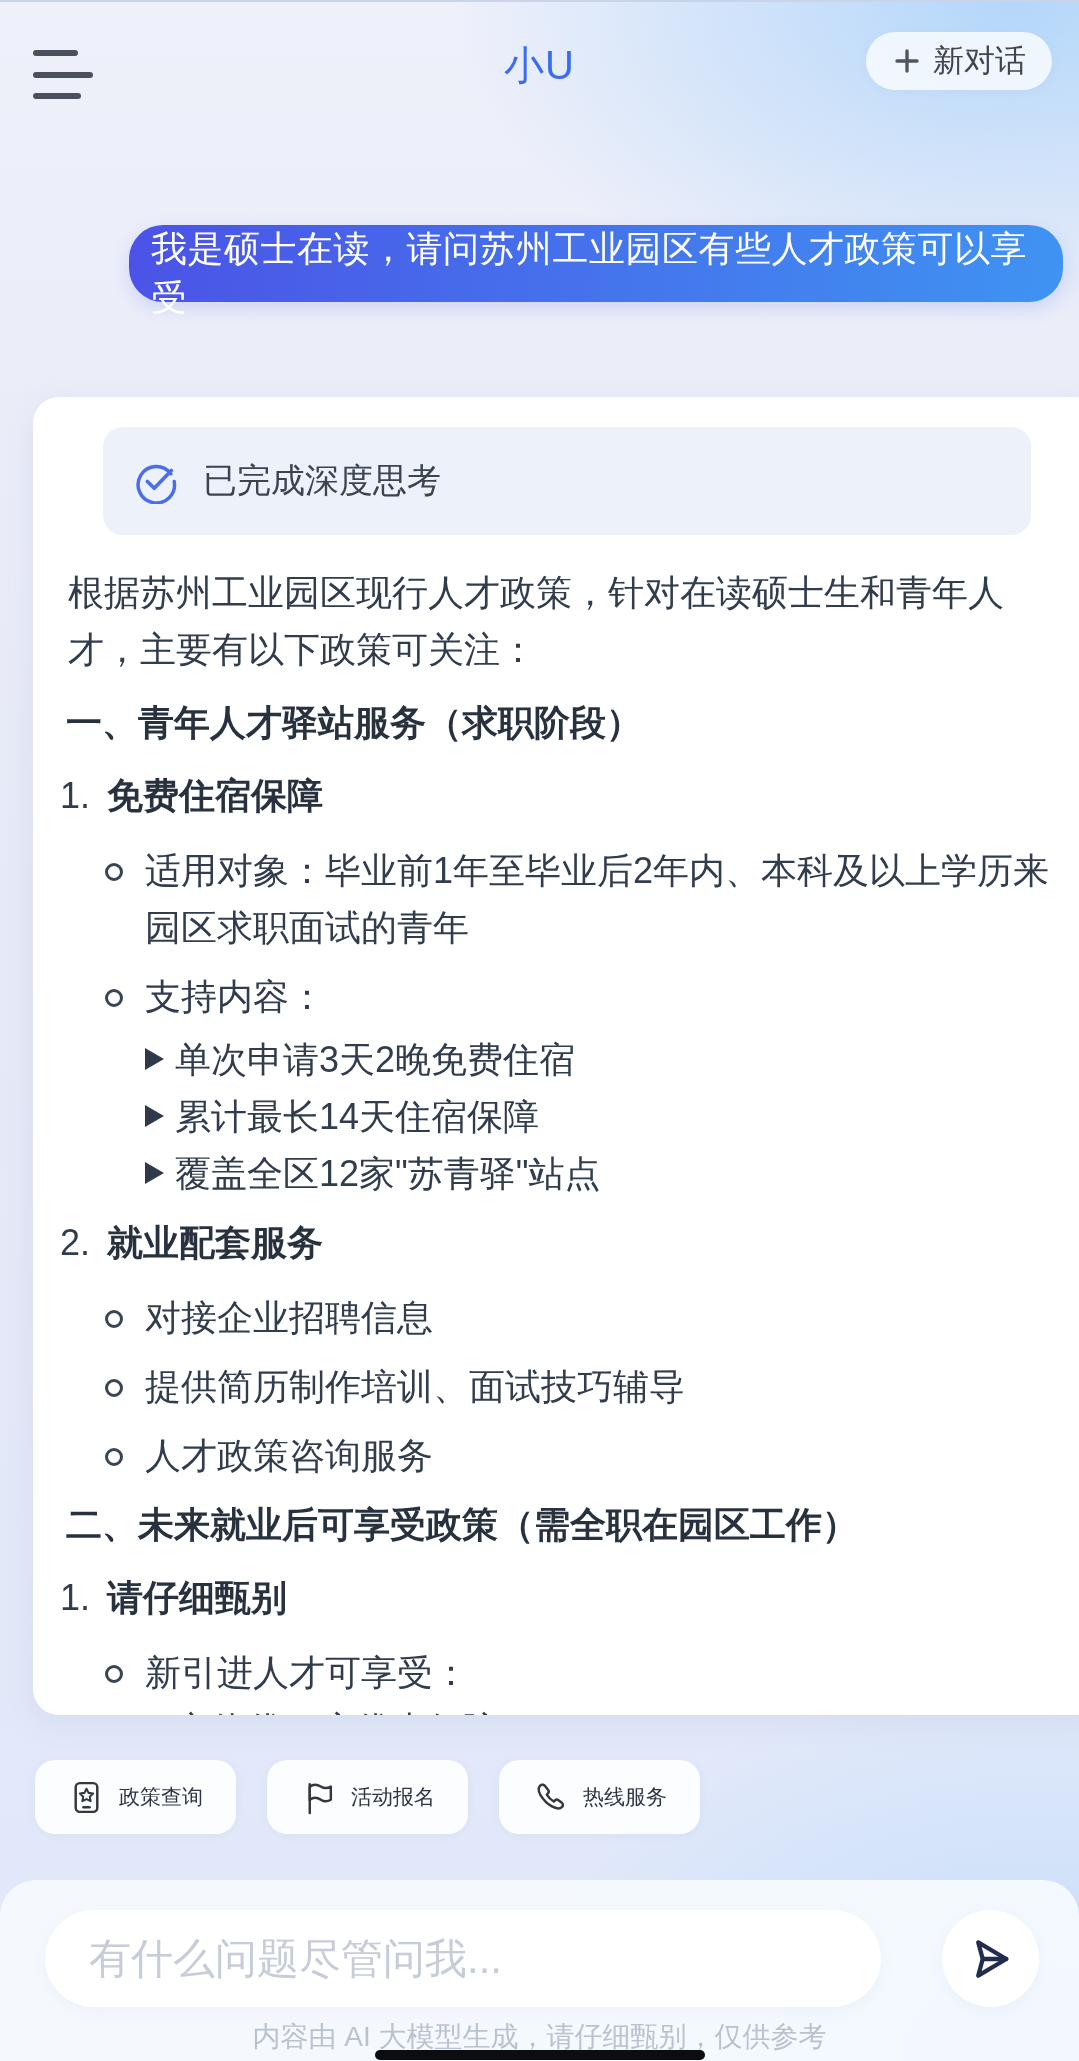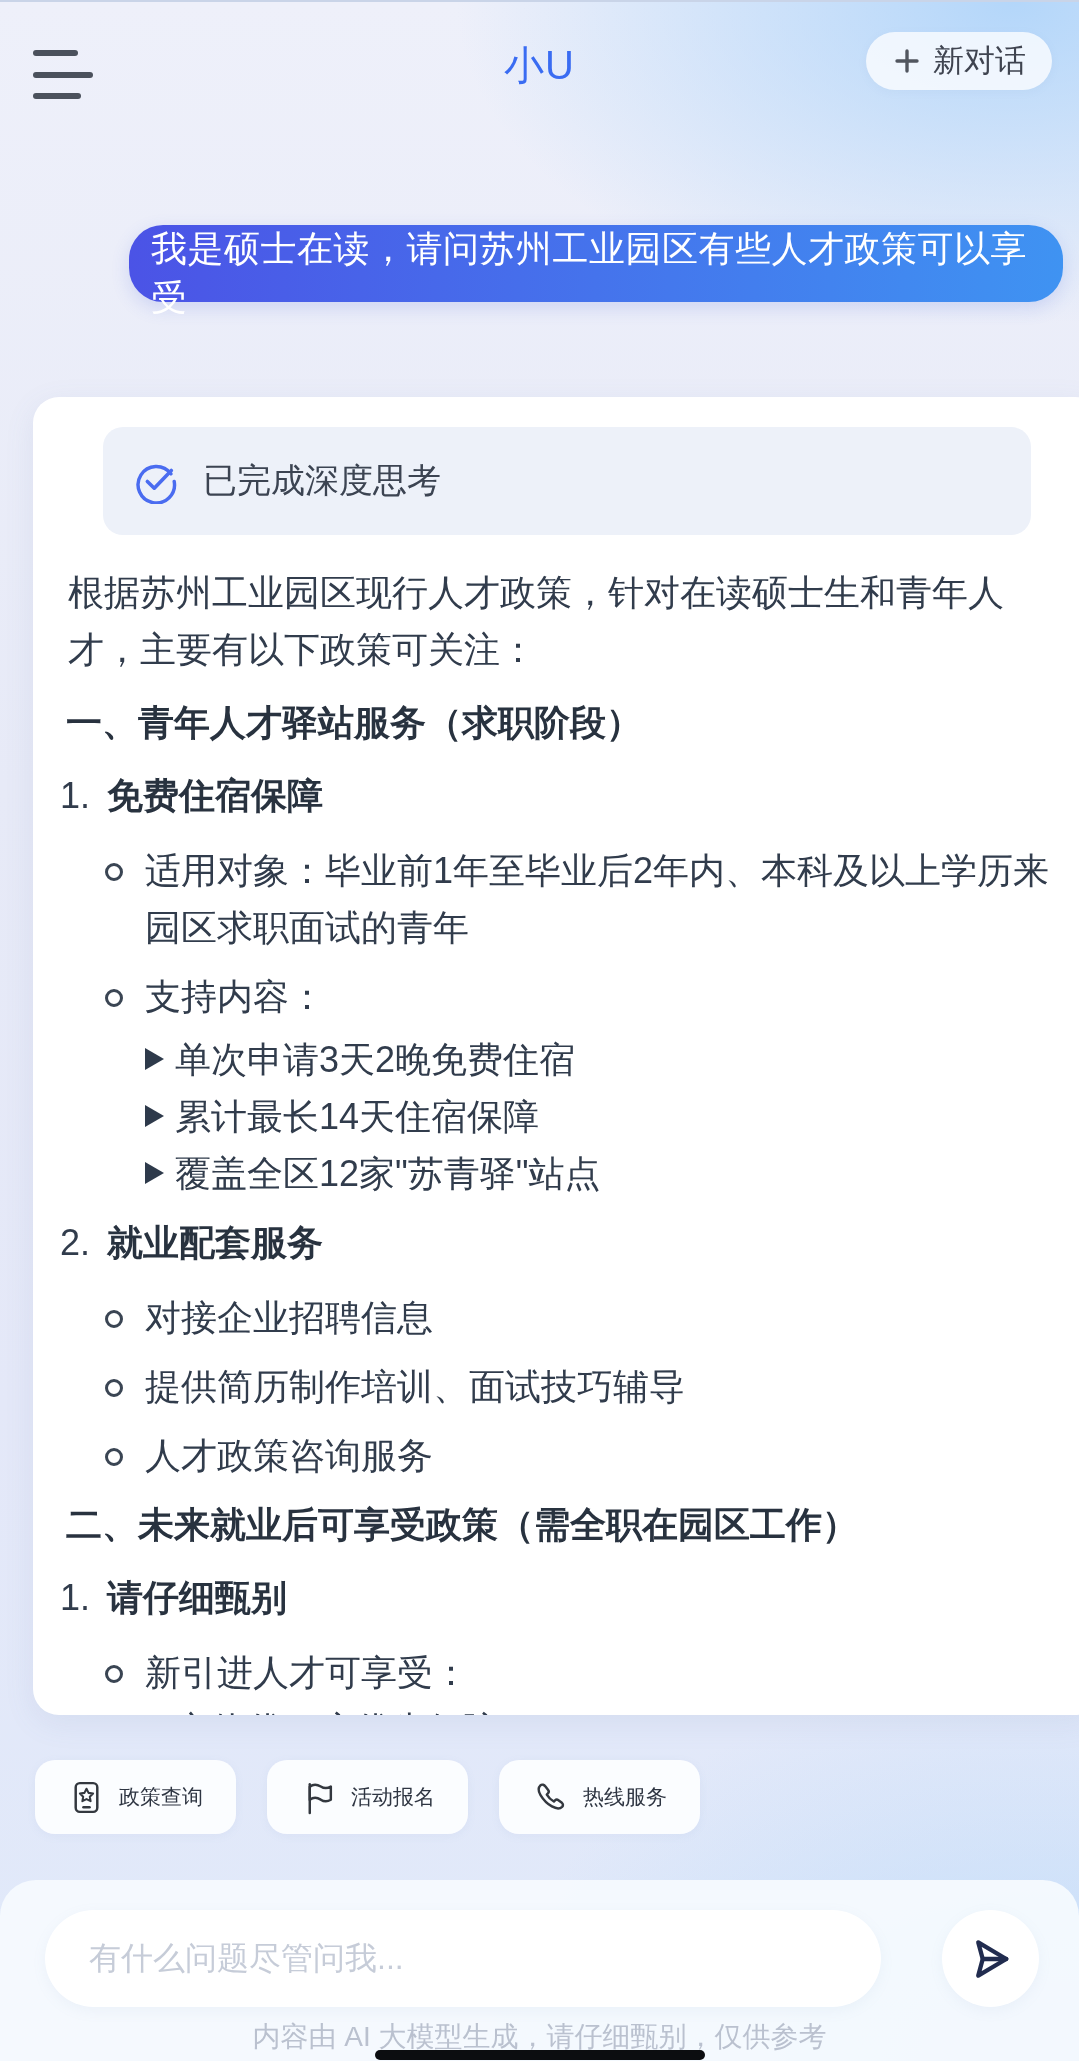--- a/index.html
+++ b/index.html
@@ -55,21 +55,21 @@
   .quick{ position:absolute; left:35px; top:1758px; display:flex; gap:31px; }
   .qbtn{ height:74px; border-radius:20px; background:rgba(253,254,255,0.93);
     display:flex; align-items:center; gap:14px; padding:12px 33px; font-size:21px; color:#2e3542;
     box-shadow:0 2px 10px rgba(120,140,180,0.07); cursor:pointer; }
   .qbtn svg{ width:37px; height:37px; flex:none; }
   
   .sheet{ position:absolute; left:0; right:0; top:1878px; bottom:0;
     background:rgba(245,250,254,0.94); border-radius:36px 36px 0 0; }
   .composer-input{ position:absolute; left:45px; top:30px; width:836px; height:97px;
     background:#ffffff; border:none; outline:none; border-radius:49px; padding:0 44px;
-    font-size:32px; color:#333a46; font-family:"Liberation Sans","DejaVu Sans",sans-serif;
+    font-size:42px; color:#333a46; font-family:"Liberation Sans","DejaVu Sans",sans-serif;
     box-shadow:0 4px 14px rgba(130,150,190,0.08); }
   .composer-input::placeholder{ color:#c6ccd8; }
   .send-btn{ position:absolute; right:40px; top:30px; width:97px; height:97px; border-radius:50%;
     background:#ffffff; display:flex; align-items:center; justify-content:center;
     box-shadow:0 4px 14px rgba(130,150,190,0.08); cursor:pointer; }
   .send-btn svg{ width:56px; height:56px; }
   .disclaimer{ position:absolute; left:0; right:0; top:138px; text-align:center;
     font-size:28px; color:#bac1cf; }
   .home-indicator{ position:absolute; left:50%; transform:translateX(-50%); bottom:3px;
     width:330px; height:10px; border-radius:6px; background:#0c0d10; }

